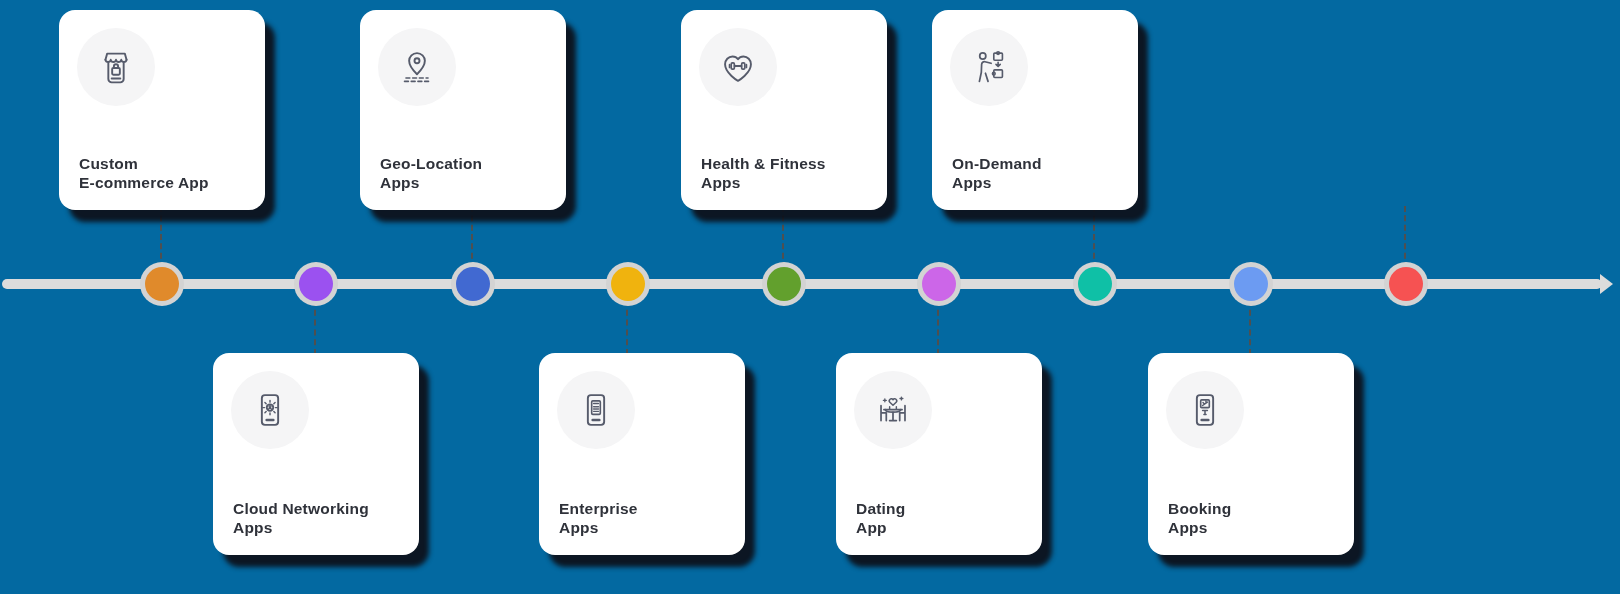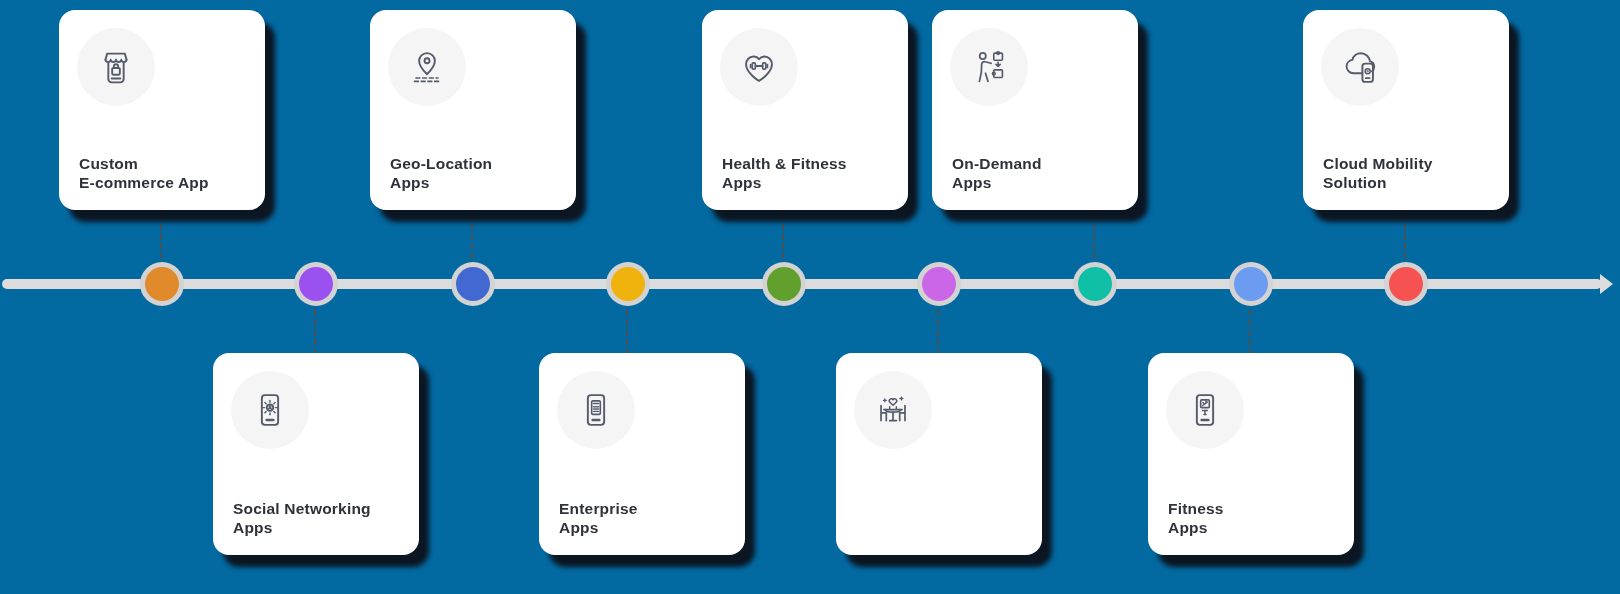--- a/index.html
+++ b/index.html
@@ -7,21 +7,21 @@
     position:relative;width:1620px;height:594px;background:#0369a1;overflow:hidden;
     font-family:"Liberation Sans", sans-serif;
   }
   
   .card{
     position:absolute;width:206px;background:#ffffff;border-radius:16px;
     box-shadow:10px 12px 5px rgba(13,18,28,0.95);
   }
   .card.top{top:10px;height:200px;}
   .card.bottom{top:353px;height:202px;}
-  .x1{left:59px}.x2{left:213px}.x3{left:370px}.x4{left:539px}.x5{left:702px}
+  .x1{left:59px}.x2{left:213px}.x3{left:360px}.x4{left:539px}.x5{left:681px}
   .x6{left:836px}.x7{left:932px}.x8{left:1148px}.x9{left:1303px}
   .icon-circle{
     position:absolute;left:18px;top:18px;width:78px;height:78px;border-radius:50%;
     background:#f5f5f6;display:flex;align-items:center;justify-content:center;
   }
   .label{
     position:absolute;left:20px;bottom:18px;right:14px;
     color:#2f323a;font-size:15.5px;font-weight:700;line-height:19px;letter-spacing:.2px;
   }
   .label span{display:block;}
@@ -101,21 +101,21 @@
       <svg width="46" height="46" viewBox="0 0 48 48">
         <rect x="15.5" y="8.5" width="17" height="31" rx="3.2"></rect>
         <path d="M20.5 34.5h7" stroke-width="2.6"></path>
         <circle cx="24" cy="21.5" r="3.4"></circle>
         <circle cx="24" cy="20.4" r="1" stroke-width="1.4"></circle>
         <path d="M22.2 23.5c.4-.9 1-1.3 1.8-1.3s1.4.4 1.8 1.3" stroke-width="1.4"></path>
         <path d="M24 14v1.8M24 27.2v1.8M16.5 21.5h1.8M29.7 21.5h1.8M18.7 16.2l1.3 1.3M28 25.5l1.3 1.3M29.3 16.2L28 17.5M20 25.5l-1.3 1.3" stroke-width="1.5"></path>
       </svg>
     </div>
     <div class="label">
-      <span>Social Networking</span>
+      <span>Cloud Networking</span>
       <span>Apps</span>
     </div>
   </div>
 
   <div class="card top x3">
     <div class="icon-circle">
       <svg width="46" height="46" viewBox="0 0 48 48">
         <path d="M24 9.5c-4.5 0-8.2 3.6-8.2 8.1 0 6.2 8.2 13.9 8.2 13.9s8.2-7.7 8.2-13.9c0-4.5-3.7-8.1-8.2-8.1Z"></path>
         <circle cx="24" cy="17.5" r="2.6"></circle>
         <path d="M12.5 35.5h23" stroke-dasharray="4 3" stroke-width="1.7"></path>
@@ -166,20 +166,24 @@
         <path d="M14.5 23.5h19" stroke-width="1.8"></path>
         <path d="M16 23.5c0 1.8 3.6 2.8 8 2.8s8-1 8-2.8" stroke-width="1.8"></path>
         <path d="M24 26.5V35M20.5 35h7" stroke-width="1.8"></path>
         <path d="M11.5 19.5V35M11.5 27h5.5V35" stroke-width="1.8"></path>
         <path d="M36.5 19.5V35M36.5 27H31V35" stroke-width="1.8"></path>
         <path d="M20.5 23.2v-2.7M27.5 23.2v-2.7" stroke-width="1.5"></path>
         <path d="M24 13.2c-.8-1-2.2-1.2-3.1-.4-.9.8-1 2.2-.2 3.1L24 19l3.3-3.1c.8-.9.7-2.3-.2-3.1-.9-.8-2.3-.6-3.1.4Z" stroke-width="1.6"></path>
         <path d="M15.5 12.5v3M14 14h3M32.8 10.5v3M31.3 12h3" stroke-width="1.4"></path>
       </svg>
     </div>
+    <div class="label">
+      <span>Dating</span>
+      <span>App</span>
+    </div>
   </div>
 
   <div class="card top x7">
     <div class="icon-circle">
       <svg width="46" height="46" viewBox="0 0 48 48">
         <circle cx="17.5" cy="12.5" r="3.2" stroke-width="1.8"></circle>
         <path d="M14 39l2-9.5.3-8.2c.1-1.9 1.7-3.2 3.5-2.8l6.4 1.6" stroke-width="1.8"></path>
         <path d="M20.3 30.5L23 39" stroke-width="1.8"></path>
         <rect x="29" y="9.5" width="9" height="7.5" rx="1" stroke-width="1.7"></rect>
         <circle cx="33.5" cy="9.5" r="1.5" stroke-width="1.5"></circle>
@@ -198,34 +202,19 @@
     <div class="icon-circle">
       <svg width="46" height="46" viewBox="0 0 48 48">
         <rect x="15.5" y="8.5" width="17" height="31" rx="3.2"></rect>
         <path d="M20.5 34.5h7" stroke-width="2.6"></path>
         <rect x="19.5" y="13.5" width="9" height="8" rx="1" stroke-width="1.7"></rect>
         <path d="M21.5 19.3l5-3.6M23.4 17.9l-1.5-1.8M25.2 16.6l-.3-2.1" stroke-width="1.5"></path>
         <path d="M21.5 24.5h5M24 24.5v3.6M22.9 28.8h2.2" stroke-width="1.6"></path>
       </svg>
     </div>
     <div class="label">
-      <span>Fitness</span>
-      <span>Apps</span>
-    </div>
-  </div>
-
-  <div class="card top x9">
-    <div class="icon-circle">
-      <svg width="46" height="46" viewBox="0 0 48 48">
-        <path d="M26.5 30.5h-9.3c-4 0-7.2-3.1-7.2-7 0-3.5 2.6-6.4 6-6.9 1-4 4.6-7 8.9-7 4.8 0 8.8 3.6 9.4 8.3 2.6.7 4.5 3 4.5 5.8 0 1.9-.9 3.6-2.3 4.7"></path>
-        <rect x="26.5" y="20.5" width="11" height="19" rx="2.8"></rect>
-        <circle cx="32" cy="28.5" r="2.6" stroke-width="1.6"></circle>
-        <circle cx="32" cy="28.5" r="0.4" stroke-width="1.4"></circle>
-        <path d="M30 35.7h4" stroke-width="1.8"></path>
-      </svg>
-    </div>
-    <div class="label">
-      <span>Cloud Mobility</span>
-      <span>Solution</span>
-    </div>
-  </div>
+      <span>Booking</span>
+      <span>Apps</span>
+    </div>
+  </div>
+
 
 </div>
 
 </body></html>

